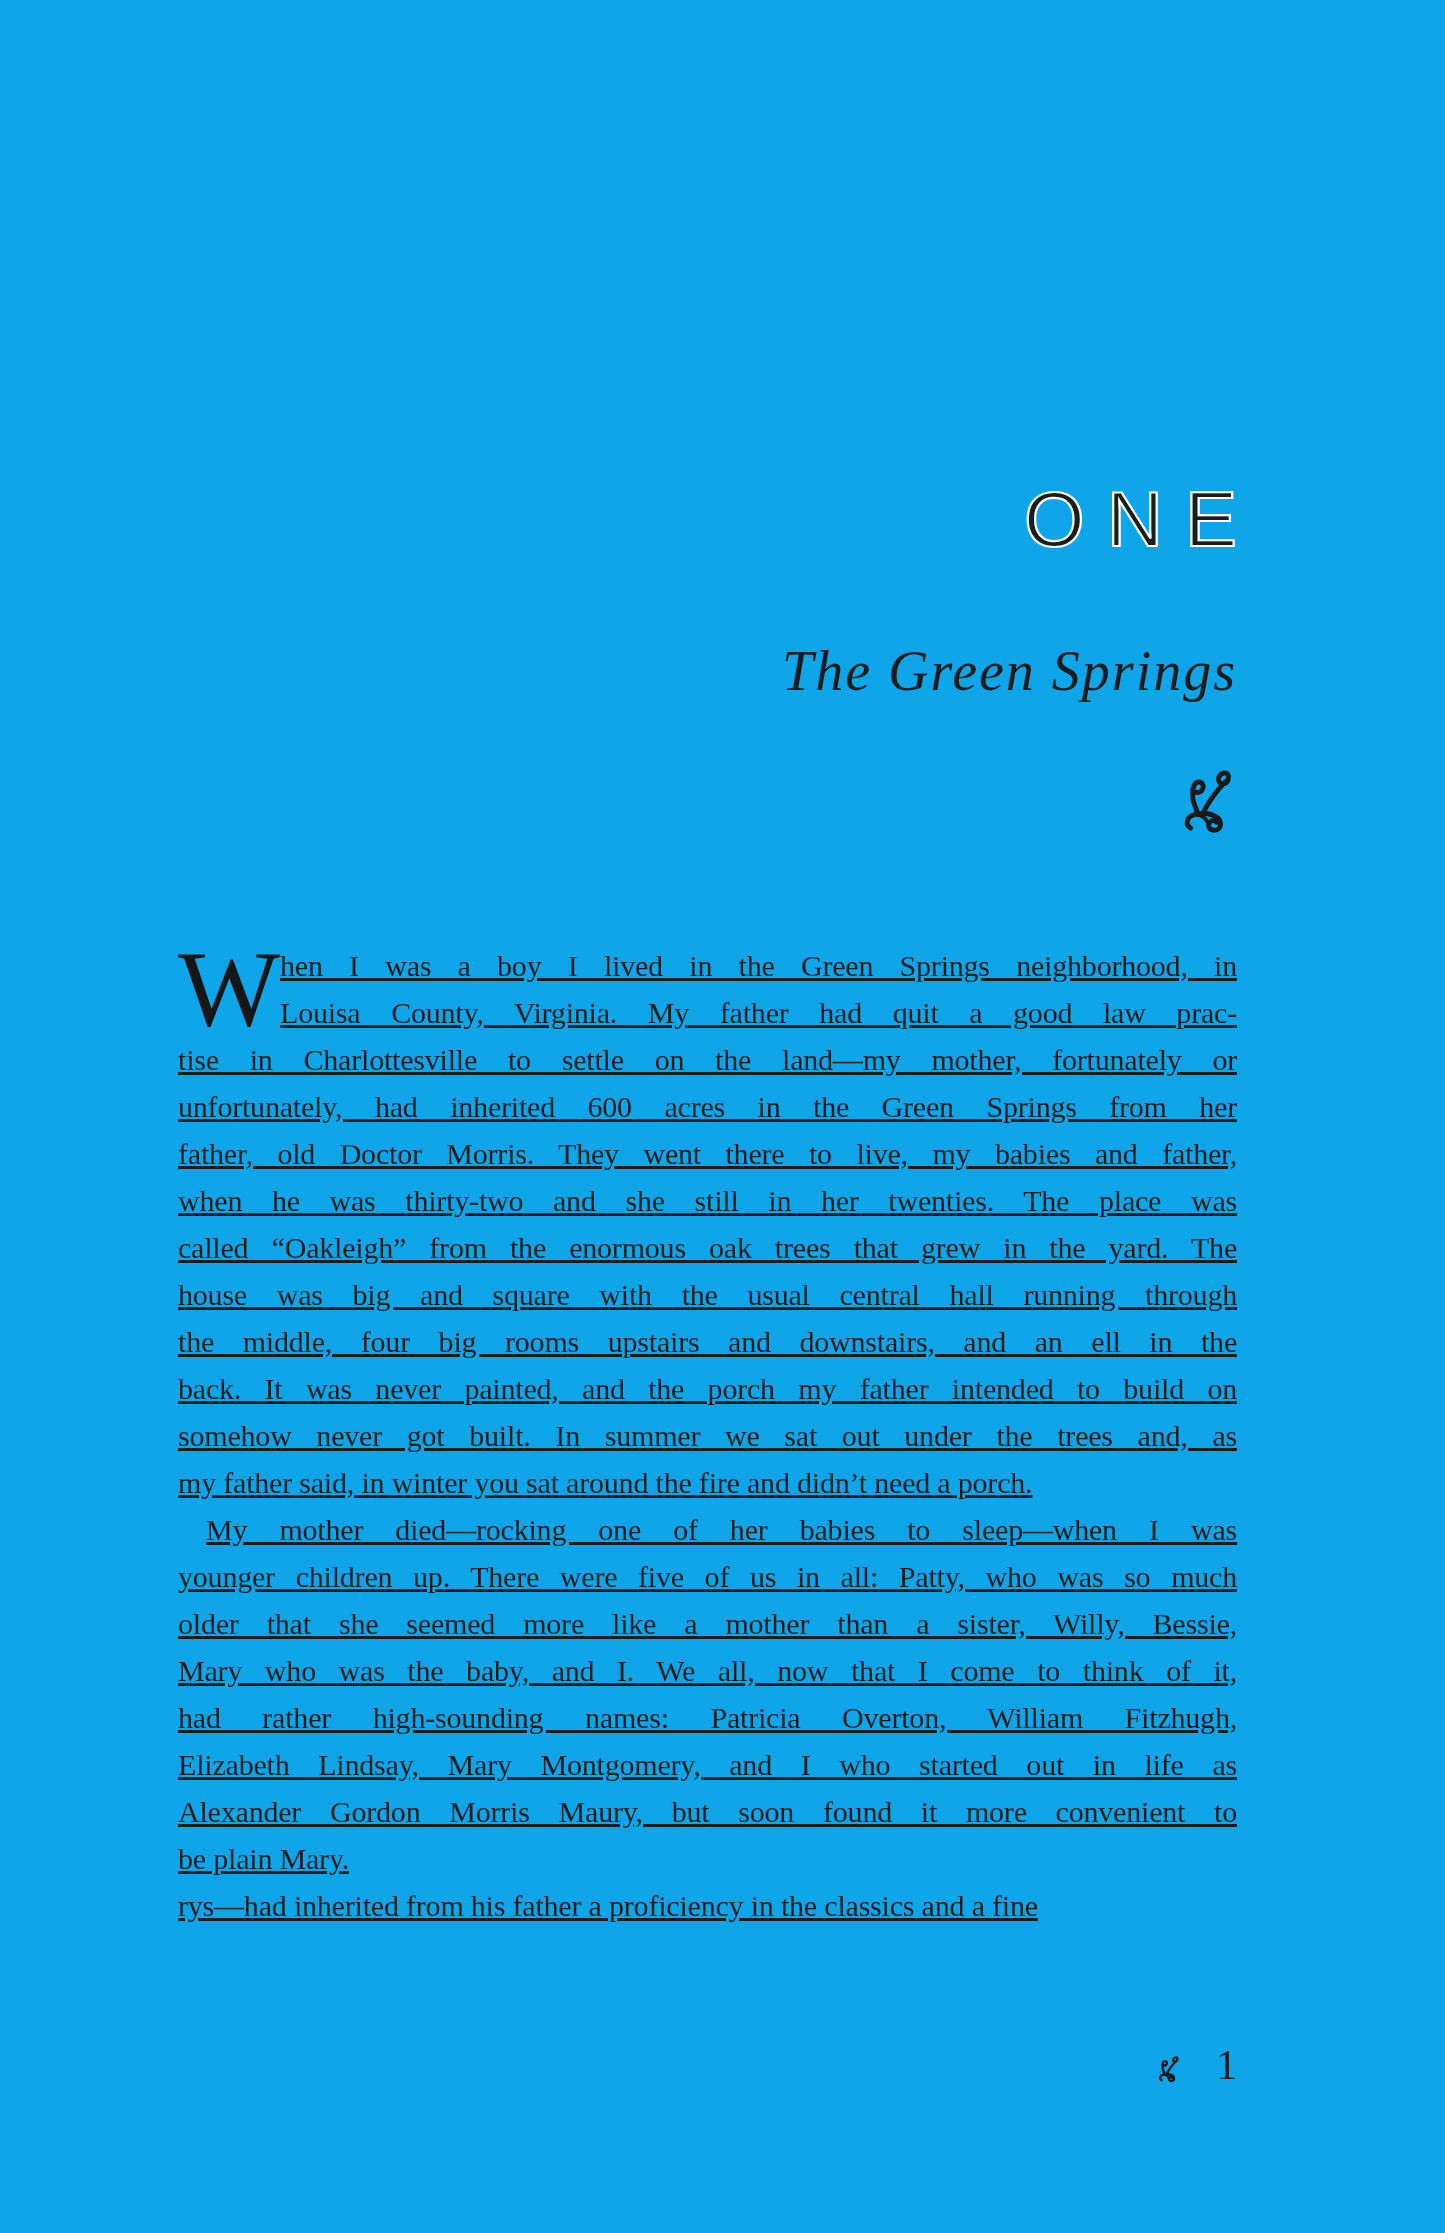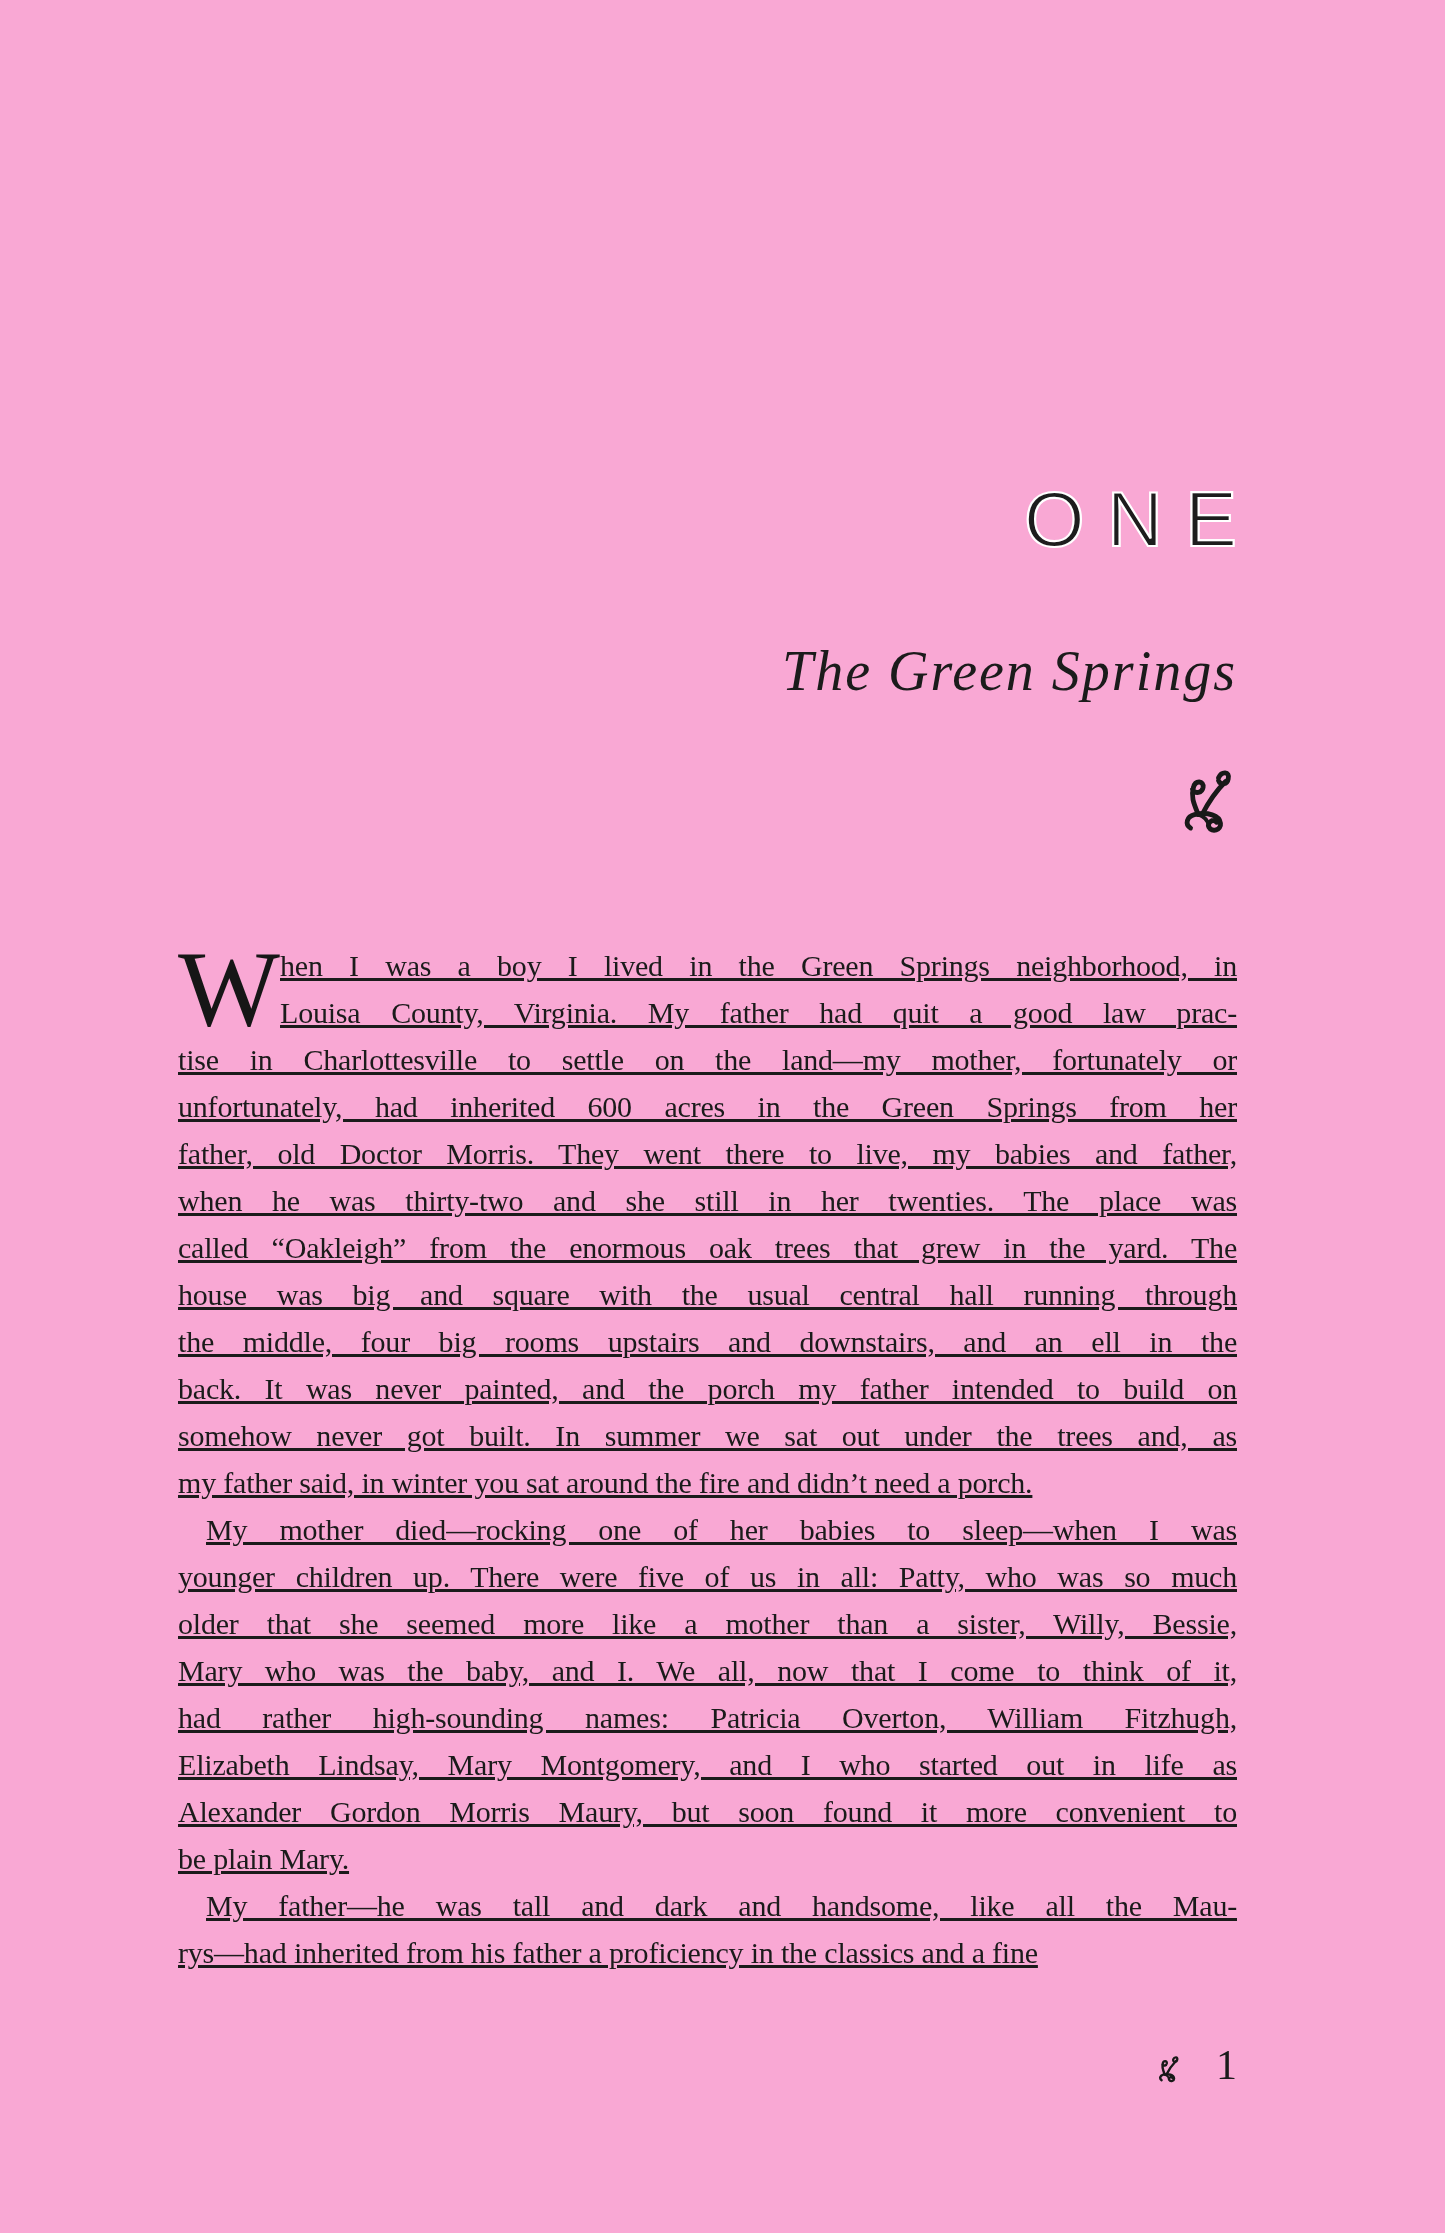--- a/index.html
+++ b/index.html
@@ -1,20 +1,20 @@
 <!DOCTYPE html>
 <html><head>
 <meta charset="utf-8">
 <style>
   html, body { margin: 0; padding: 0; background: #ffffff; }
   .page {
     position: relative;
     width: 1445px;
     height: 2233px;
-    background: #f9a8d4;
+    background: #0ea5e9;
     font-family: "Liberation Serif", serif;
     color: #1c1c1c;
     overflow: hidden;
   }
 
   
   .chapter-header {
     position: absolute;
     left: 178px;
     top: 0;
@@ -145,21 +145,20 @@
         <div class="line indent">My mother died—rocking one of her babies to sleep—when I was</div>
         <div class="line">younger children up. There were five of us in all: Patty, who was so much</div>
         <div class="line">older that she seemed more like a mother than a sister, Willy, Bessie,</div>
         <div class="line">Mary who was the baby, and I. We all, now that I come to think of it,</div>
         <div class="line">had rather high-sounding names: Patricia Overton, William Fitzhugh,</div>
         <div class="line">Elizabeth Lindsay, Mary Montgomery, and I who started out in life as</div>
         <div class="line">Alexander Gordon Morris Maury, but soon found it more convenient to</div>
         <div class="line parlast">be plain Mary.</div>
       </div>
       <div class="para">
-        <div class="line indent">My father—he was tall and dark and handsome, like all the Mau-</div>
         <div class="line parlast">rys—had inherited from his father a proficiency in the classics and a fine</div>
       </div>
     </main>
 
   <footer class="page-footer">
     <span class="footer-ornament">
       <svg width="24" height="28" viewBox="0 0 60 68" xmlns="http://www.w3.org/2000/svg" fill="none" stroke="#191919" stroke-width="6" stroke-linecap="round">
         <path d="M22 48 C18 38 14 30 17 20 C19 12 28 13 27 20 C26 26 19 27 16 22"></path>
         <path d="M26 48 C32 36 40 24 50 14"></path>
         <path d="M43 10 C46 3 55 3 53 11 C52 17 45 18 43 13"></path>

